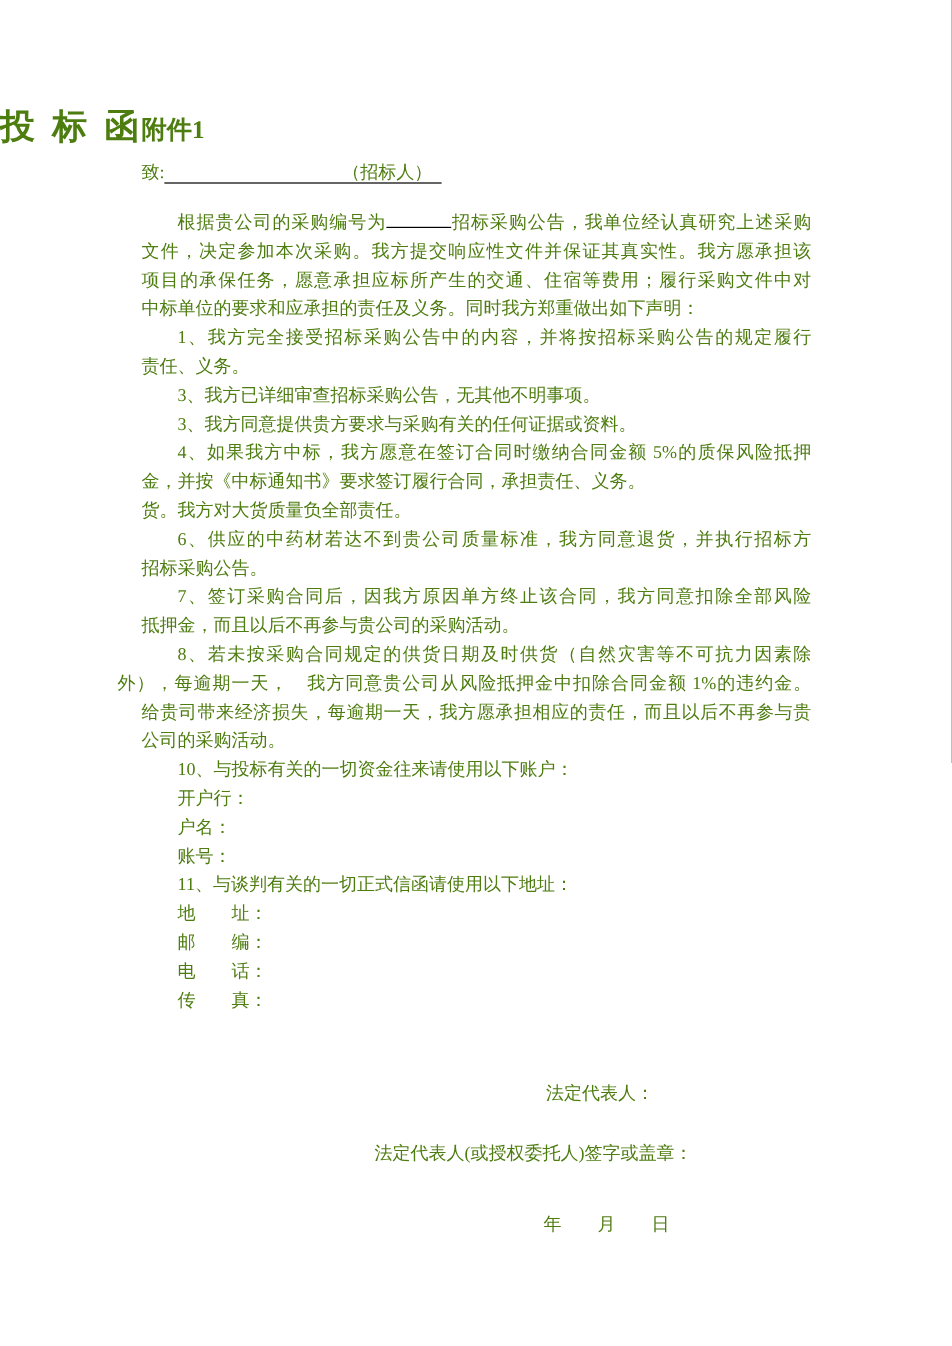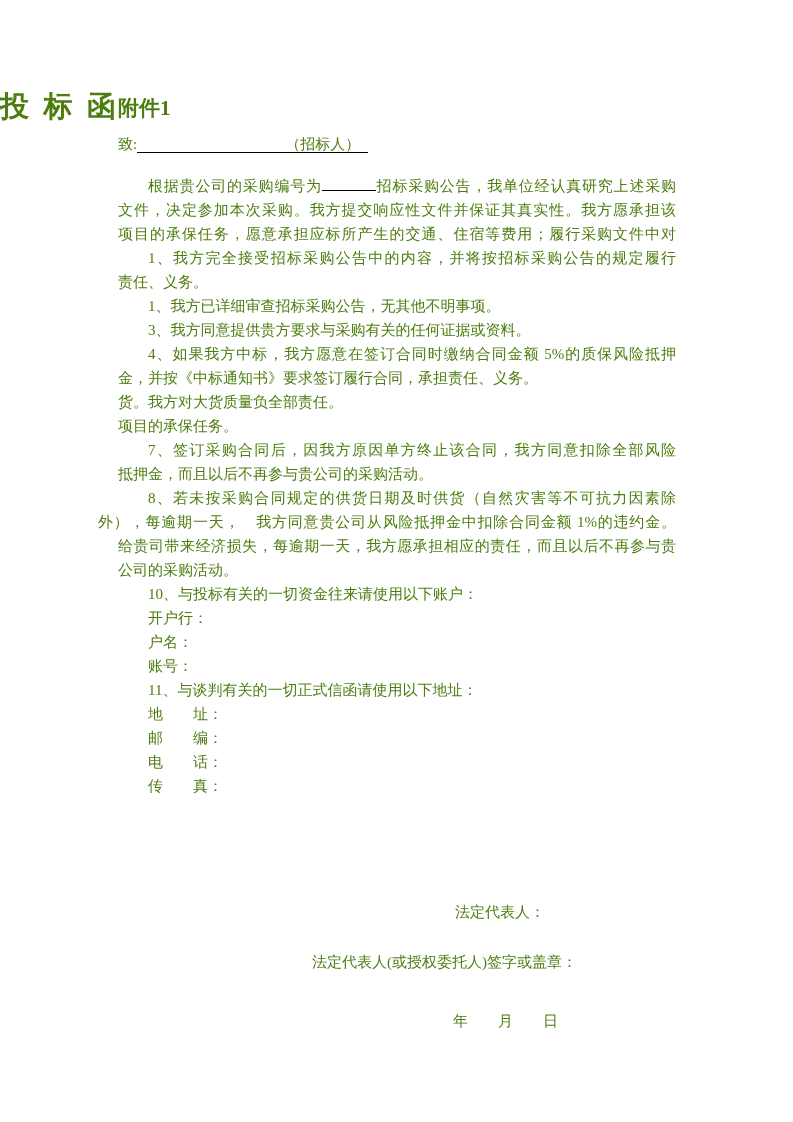--- a/index.html
+++ b/index.html
@@ -68,28 +68,30 @@
   </div>
 
   <div class="body">
 
     <div class="line full indent">
       <span>根据贵公司的采购编号为</span><span class="blank intro-blank"></span><span>招标采购公告，我单位经认真研究上述采购</span>
     </div>
 
     <div class="line full">文件，决定参加本次采购。我方提交响应性文件并保证其真实性。我方愿承担该</div>
     <div class="line full">项目的承保任务，愿意承担应标所产生的交通、住宿等费用；履行采购文件中对</div>
+    <div class="line">中标单位的要求和应承担的责任及义务。同时我方郑重做出如下声明：</div>
     <div class="line full indent">1、我方完全接受招标采购公告中的内容，并将按招标采购公告的规定履行</div>
     <div class="line">责任、义务。</div>
-    <div class="line indent">1、我方已详细审查招标采购公告，无其他不明事项。</div>
+    <div class="line indent">3、我方已详细审查招标采购公告，无其他不明事项。</div>
     <div class="line indent">3、我方同意提供贵方要求与采购有关的任何证据或资料。</div>
     <div class="line full indent">4、如果我方中标，我方愿意在签订合同时缴纳合同金额 5%的质保风险抵押</div>
     <div class="line">金，并按《中标通知书》要求签订履行合同，承担责任、义务。</div>
     <div class="line">货。我方对大货质量负全部责任。</div>
-    <div class="line">项目的承保任务。</div>
+    <div class="line full indent">6、供应的中药材若达不到贵公司质量标准，我方同意退货，并执行招标方</div>
+    <div class="line">招标采购公告。</div>
     <div class="line full indent">7、签订采购合同后，因我方原因单方终止该合同，我方同意扣除全部风险</div>
     <div class="line">抵押金，而且以后不再参与贵公司的采购活动。</div>
     <div class="line full indent">8、若未按采购合同规定的供货日期及时供货（自然灾害等不可抗力因素除</div>
     <div class="line full hang">外），每逾期一天，　我方同意贵公司从风险抵押金中扣除合同金额 1%的违约金。</div>
     <div class="line full">给贵司带来经济损失，每逾期一天，我方愿承担相应的责任，而且以后不再参与贵</div>
     <div class="line">公司的采购活动。</div>
     <div class="line indent">10、与投标有关的一切资金往来请使用以下账户：</div>
     <div class="line indent">开户行：</div>
     <div class="line indent">户名：</div>
     <div class="line indent">账号：</div>

